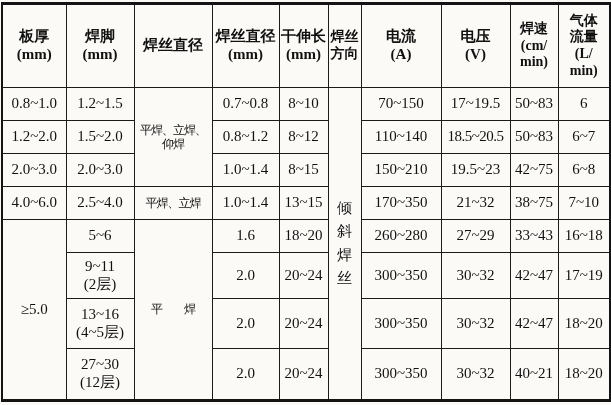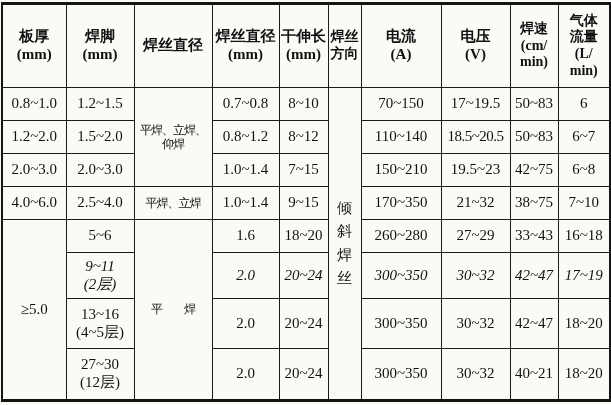--- a/index.html
+++ b/index.html
@@ -45,21 +45,21 @@
   col.c2 { width: 78px; }
   col.c3 { width: 67px; }
   col.c4 { width: 49px; }
   col.c5 { width: 33px; }
   col.c6 { width: 80px; }
   col.c7 { width: 69px; }
   col.c8 { width: 48px; }
   col.c9 { width: 52px; }
   tr.hdr  { height: 84px; }
   tr.r0, tr.r1, tr.r2, tr.r3, tr.r4 { height: 33px; }
-  tr.r5 { height: 46px; font-style: italic; }
+  tr.r5 { height: 46px; }
   tr.r6 { height: 50px; }
   tr.r7 { height: 52px; }
   .pos {
     font-size: 12px;
     letter-spacing: -1px;
   }
   .narrow-hdr { font-size: 14px; letter-spacing: 0; }
   .vcell { vertical-align: middle; }
   .vtext {
     width: 16px;
@@ -136,32 +136,32 @@
         <td>8~12</td>
         <td>110~140</td>
         <td class="tight">18.5~20.5</td>
         <td>50~83</td>
         <td>6~7</td>
       </tr>
       <tr class="r2">
         <td>2.0~3.0</td>
         <td>2.0~3.0</td>
         <td>1.0~1.4</td>
-        <td>7~15</td>
+        <td>8~15</td>
         <td>150~210</td>
         <td>19.5~23</td>
         <td>42~75</td>
         <td>6~8</td>
       </tr>
       <tr class="r3">
         <td>4.0~6.0</td>
         <td>2.5~4.0</td>
         <td class="pos">平焊、立焊</td>
         <td>1.0~1.4</td>
-        <td>9~15</td>
+        <td>13~15</td>
         <td>170~350</td>
         <td>21~32</td>
         <td>38~75</td>
         <td>7~10</td>
       </tr>
       <tr class="r4">
         <td rowspan="4">≥5.0</td>
         <td>5~6</td>
         <td rowspan="4" class="pos">平　　焊</td>
         <td>1.6</td>

